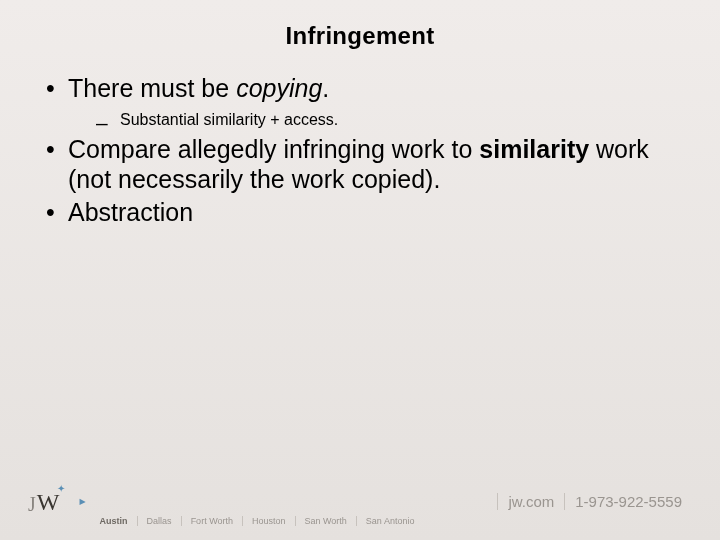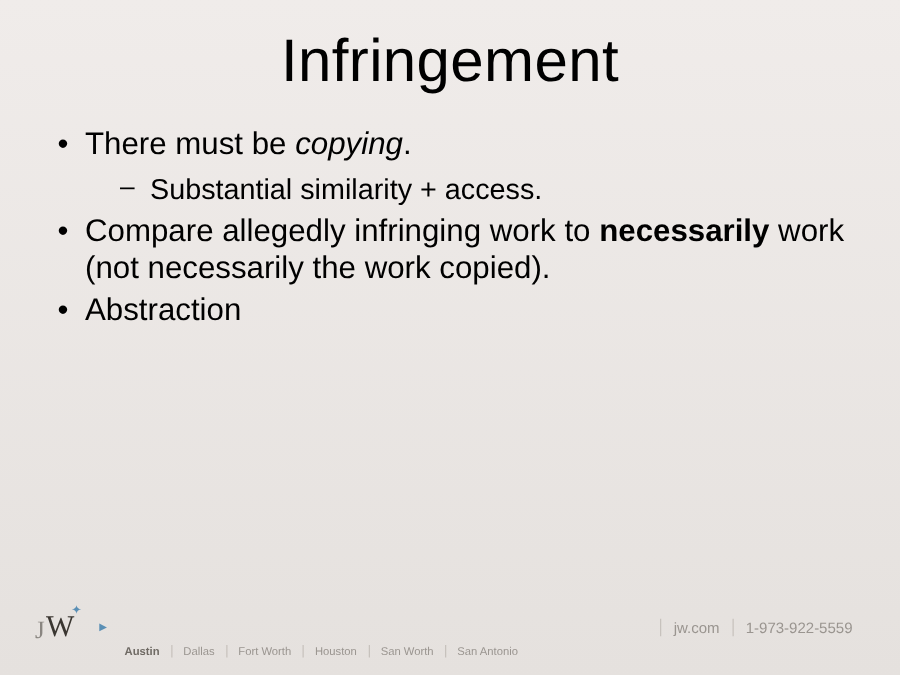--- a/index.html
+++ b/index.html
@@ -11,22 +11,22 @@
     position: relative;
   }
   .slide {
     width: 720px;
     height: 540px;
     padding: 22px 40px 0 40px;
     position: relative;
   }
   .title {
     text-align: center;
-    font-size: 48px;
-    font-weight: 400;
+    font-size: 24px;
+    font-weight: 700;
     margin-bottom: 24px;
     letter-spacing: 0.3px;
   }
   ul.level1 {
     list-style: none;
     padding-left: 0;
   }
   ul.level1 > li {
     position: relative;
     padding-left: 28px;
@@ -43,21 +43,21 @@
   }
   ul.level2 {
     list-style: none;
     padding-left: 0;
     margin-top: 6px;
     margin-bottom: 6px;
   }
   ul.level2 > li {
     position: relative;
     padding-left: 52px;
-    font-size: 23px;
+    font-size: 16px;
     line-height: 1.22;
     margin-bottom: 4px;
   }
   ul.level2 > li::before {
     content: "–";
     position: absolute;
     left: 28px;
     top: 0;
     font-size: 21px;
   }
@@ -121,21 +121,21 @@
   .cities .city:last-child { border-right: none; }
   .cities .city.first {
     color: #6f6a64;
     font-weight: 600;
     padding-left: 2px;
   }
   .footer-right {
     margin-left: auto;
     display: flex;
     align-items: flex-end;
-    font-size: 12px;
+    font-size: 15px;
     color: #9a9590;
   }
   .footer-right .seg {
     padding: 0 10px;
     border-left: 1px solid #c7c2bd;
   }
   .footer-right .seg:first-child { border-left: 1px solid #c7c2bd; }
 </style>
 </head>
 <body>
@@ -144,21 +144,21 @@
   <h1 class="title">Infringement</h1>
 
   <ul class="level1">
     <li>
       <span>There must be </span><span class="italic">copying</span><span>.</span>
       <ul class="level2">
         <li><span>Substantial similarity + access.</span></li>
       </ul>
     </li>
     <li>
-      <span>Compare allegedly infringing work to </span><span class="bold">necessarily</span><span> work (not necessarily the work copied).</span>
+      <span>Compare allegedly infringing work to </span><span class="bold">similarity</span><span> work (not necessarily the work copied).</span>
     </li>
     <li>
       <span>Abstraction</span>
       <ul class="level2">
       </ul>
     </li>
   </ul>
 
   <div class="footer">
     <div class="logo">

